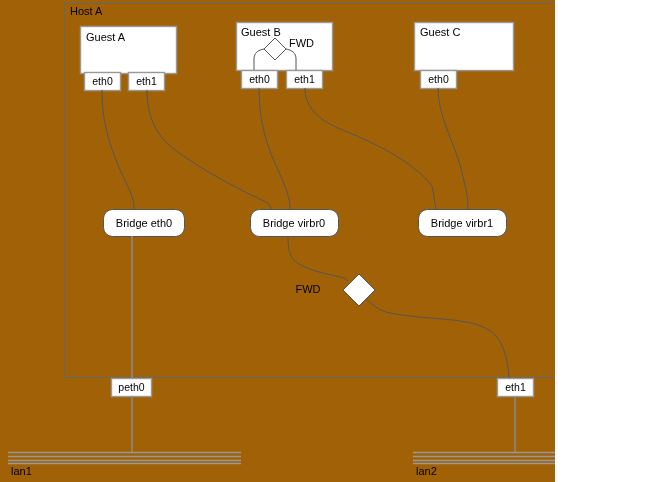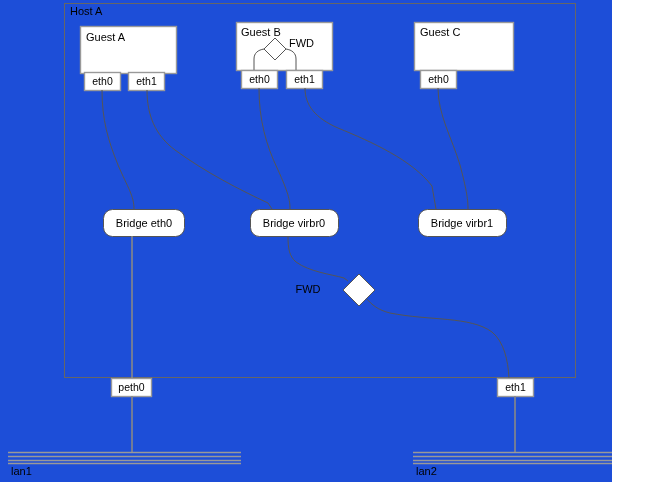--- a/index.html
+++ b/index.html
@@ -5,23 +5,23 @@
   html, body {
     margin: 0;
     padding: 0;
     background: #ffffff;
   }
   body {
     font-family: "Liberation Sans", "DejaVu Sans", sans-serif;
   }
   #canvas {
     position: relative;
-    width: 612px;
+    width: 555px;
     height: 482px;
-    background: #1d4ed8;
+    background: #a16207;
     overflow: hidden;
     text-decoration: underline;
   }
   #diagram {
     position: absolute;
     left: 0;
     top: 0;
     width: 653px;
     height: 482px;
   }

